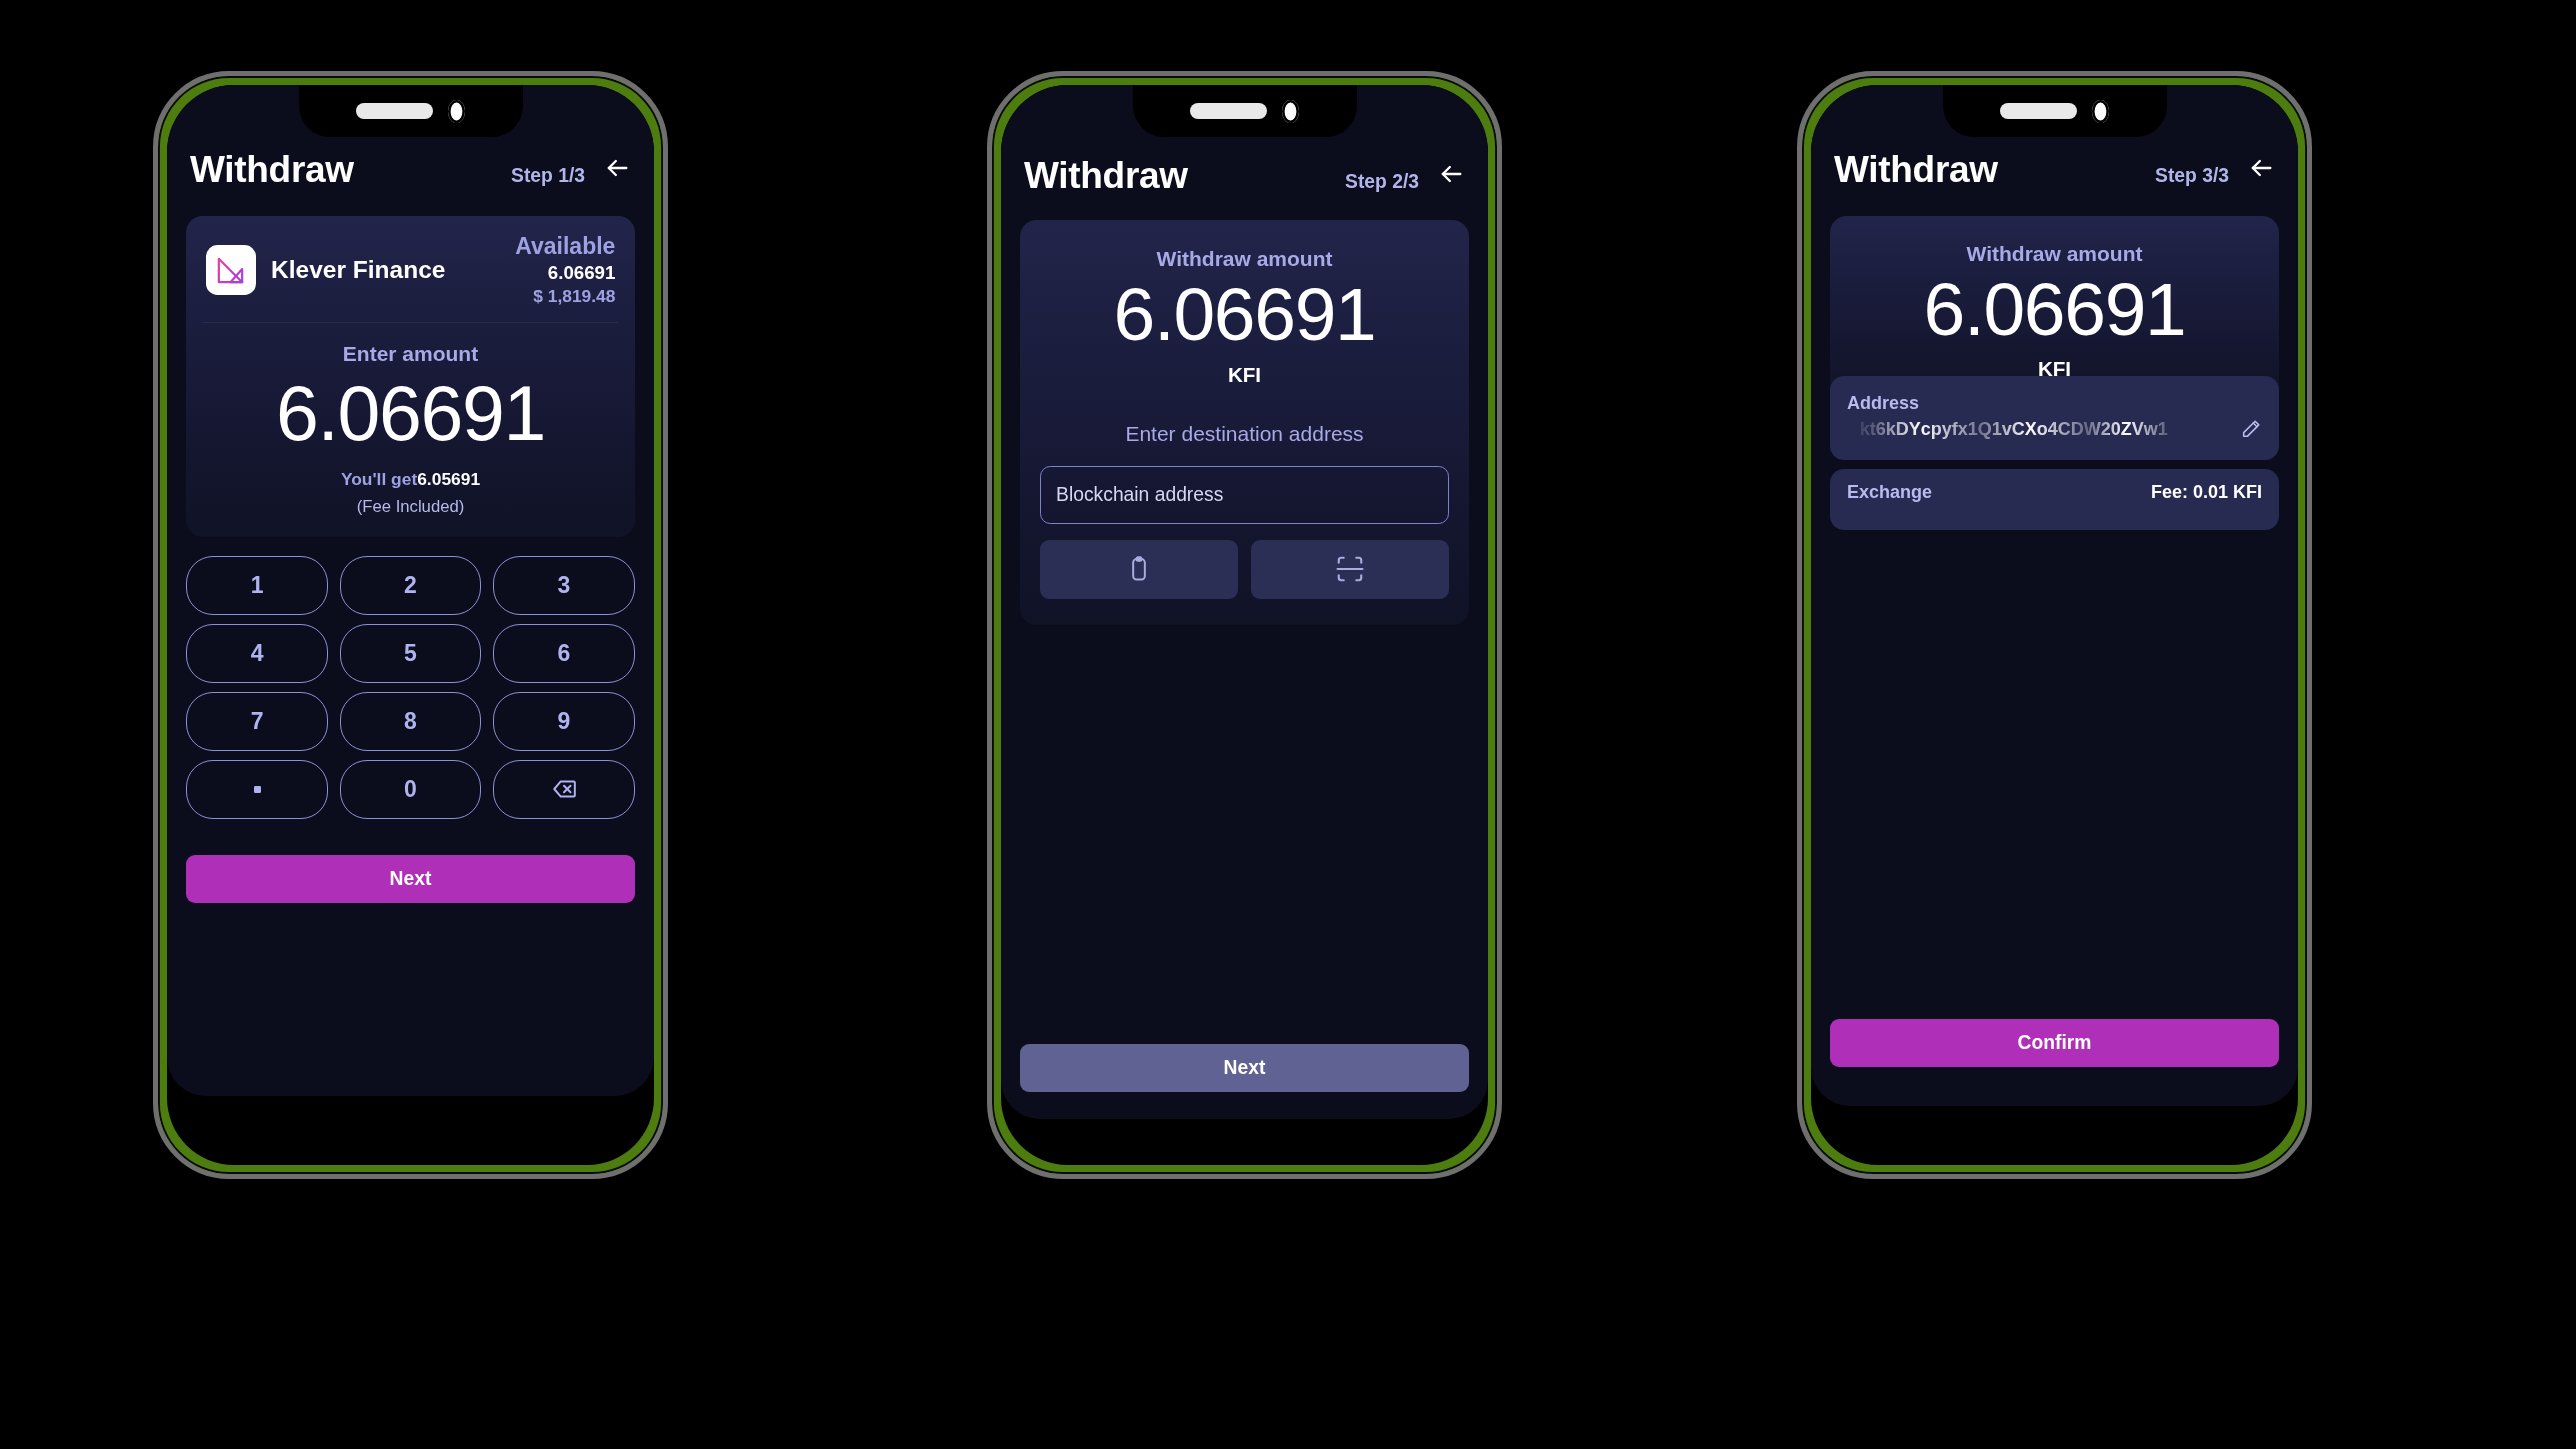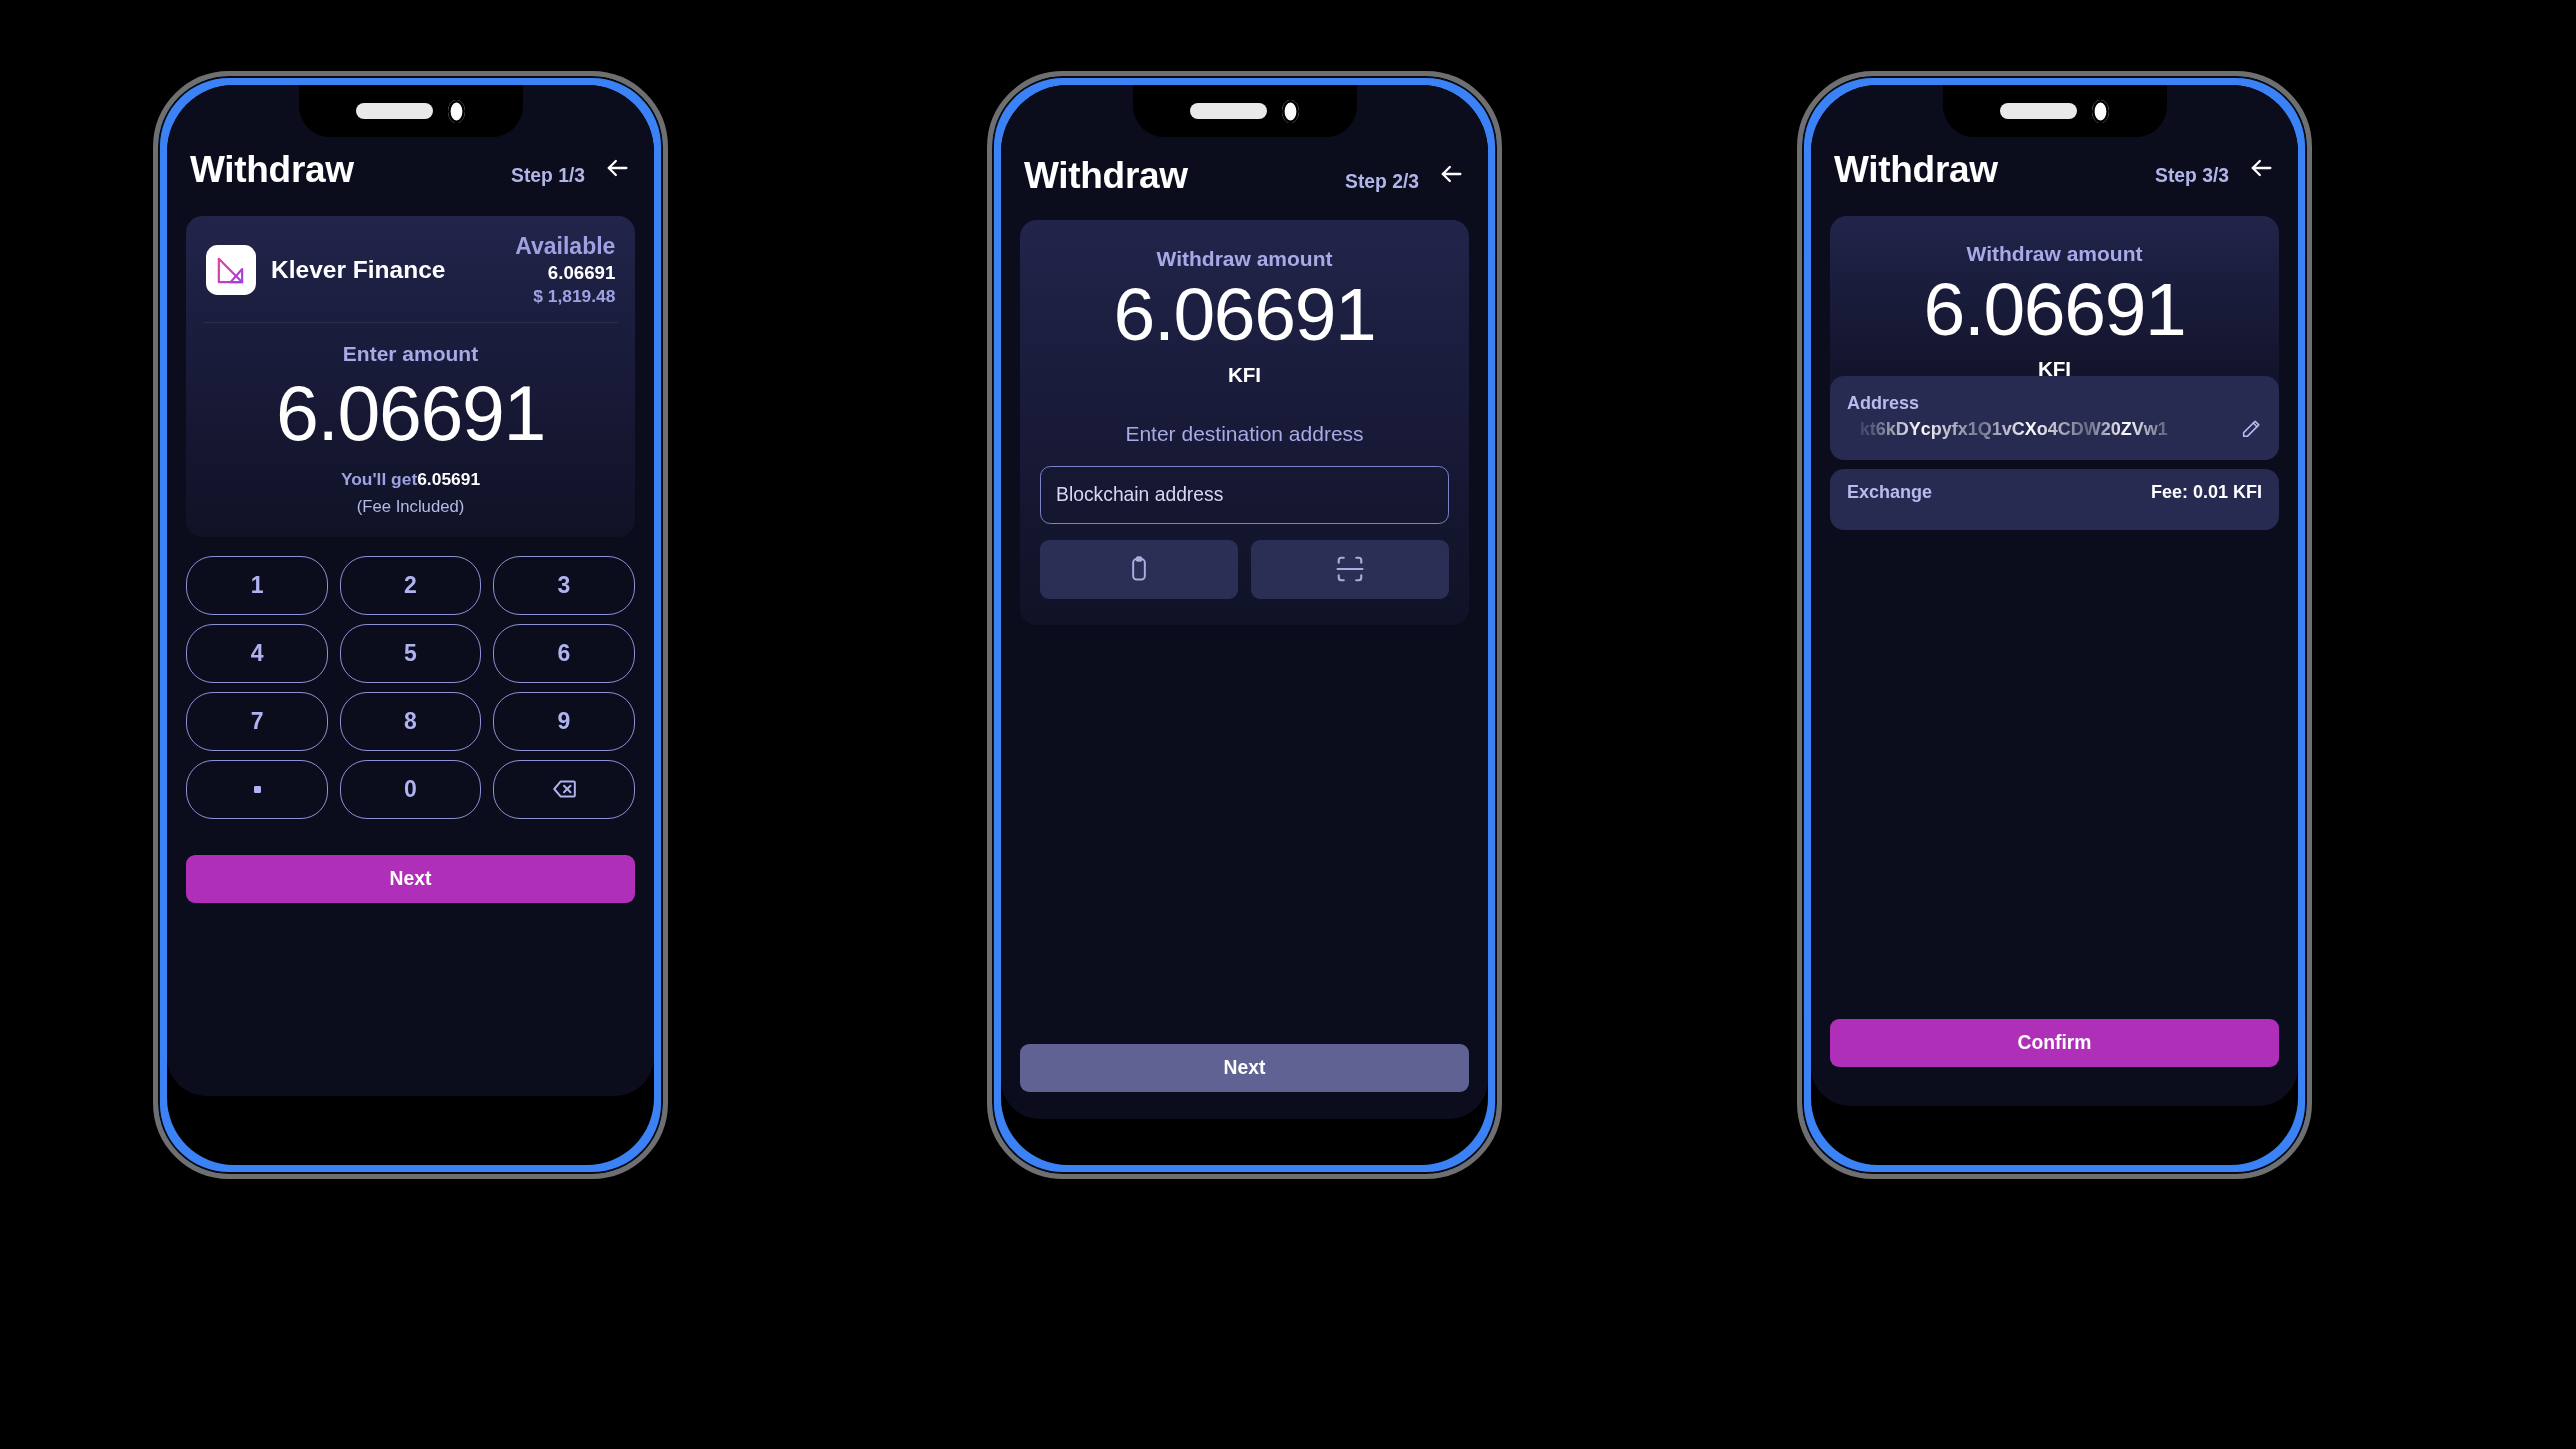--- a/index.html
+++ b/index.html
@@ -13,21 +13,21 @@
     position: relative;
     width: 2576px; height: 1449px;
     background: #000000;
   }
 
   
   .phone {
     position: absolute;
     border: 5.8px solid #6f6f6f;
     border-radius: 76px;
-    background: #3b82f6;
+    background: #4d7c0f;
     box-shadow: 0 0 0 1.9px #0a0a0a inset;
     overflow: hidden;
   }
   .phone-inner {
     position: absolute;
     inset: 9px;
     border-radius: 67px;
     background: #000000;
     overflow: hidden;
   }

